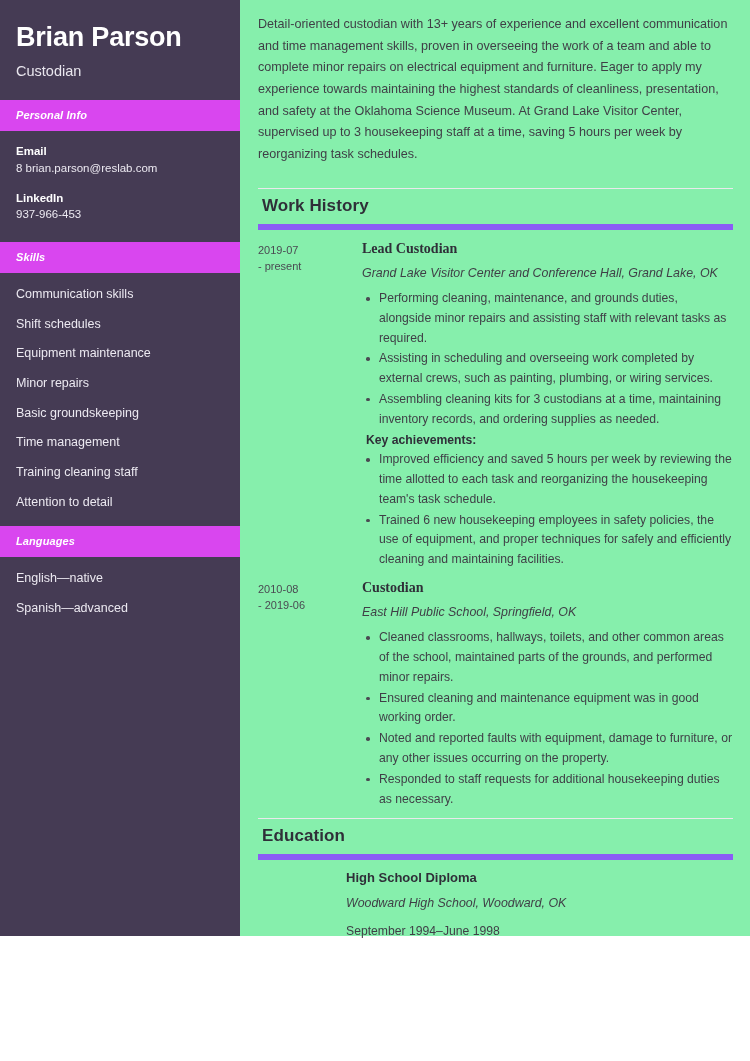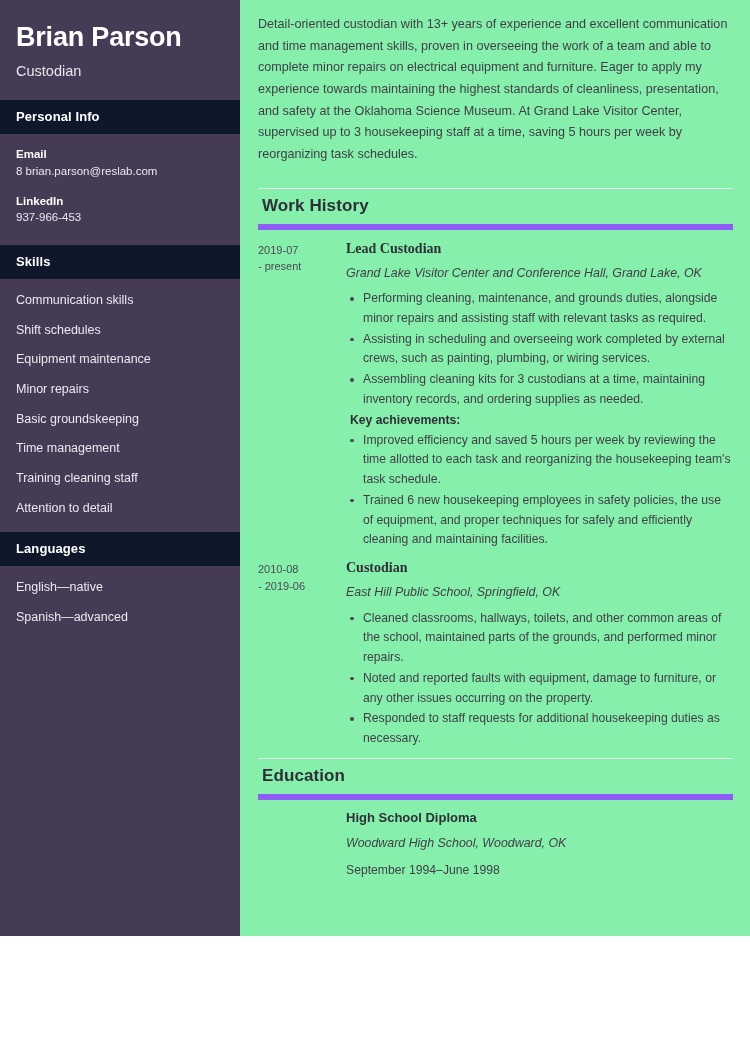--- a/index.html
+++ b/index.html
@@ -41,26 +41,27 @@
     color: #ffffff;
   }
   .job-title {
     font-size: 14.5px;
     font-weight: normal;
     color: #e9e6ee;
     margin: 0;
     line-height: 1.2;
   }
   .side-section-head {
-    background: #0f172a;
+    background: #d946ef;
     padding: 9px 16px 10px 16px;
-    font-size: 13px;
+    font-size: 11px;
     font-weight: bold;
     color: #ffffff;
     letter-spacing: 0.1px;
+    font-style: italic;
   }
   .side-body {
     padding: 12px 16px 6px 16px;
   }
   .contact-entry {
     margin-bottom: 13px;
   }
   .contact-label {
     font-size: 11.5px;
     font-weight: bold;
@@ -109,20 +110,21 @@
     color: #2f2f38;
     border-top: 1px solid #e9e9ec;
     border-bottom: 6px solid #8b5cf6;
     padding: 7px 0 8px 4px;
     margin: 0 0 10px 0;
     letter-spacing: 0.1px;
   }
   .entry {
     display: flex;
     margin-bottom: 8px;
+    gap: 16px;
   }
   .entry-dates {
     width: 88px;
     min-width: 88px;
     font-size: 11px;
     color: #4a4a52;
     line-height: 1.5;
     padding-top: 2px;
   }
   .entry-dates div { white-space: nowrap; }
@@ -283,20 +285,21 @@
       <div class="entry">
         <div class="entry-dates">
           <div>2010-08</div>
           <div>- 2019-06</div>
         </div>
         <div class="entry-main">
           <h3 class="entry-role">Custodian</h3>
           <p class="entry-org">East Hill Public School, Springfield, OK</p>
           <ul class="entry-bullets">
             <li>Cleaned classrooms, hallways, toilets, and other common areas of the school, maintained parts of the grounds, and performed minor repairs.</li>
+            <li>Ensured cleaning and maintenance equipment was in good working order.</li>
             <li>Noted and reported faults with equipment, damage to furniture, or any other issues occurring on the property.</li>
             <li>Responded to staff requests for additional housekeeping duties as necessary.</li>
           </ul>
         </div>
       </div>
     </section>
 
     <section class="section">
       <h2 class="section-title">Education</h2>
       <div class="edu-entry">

